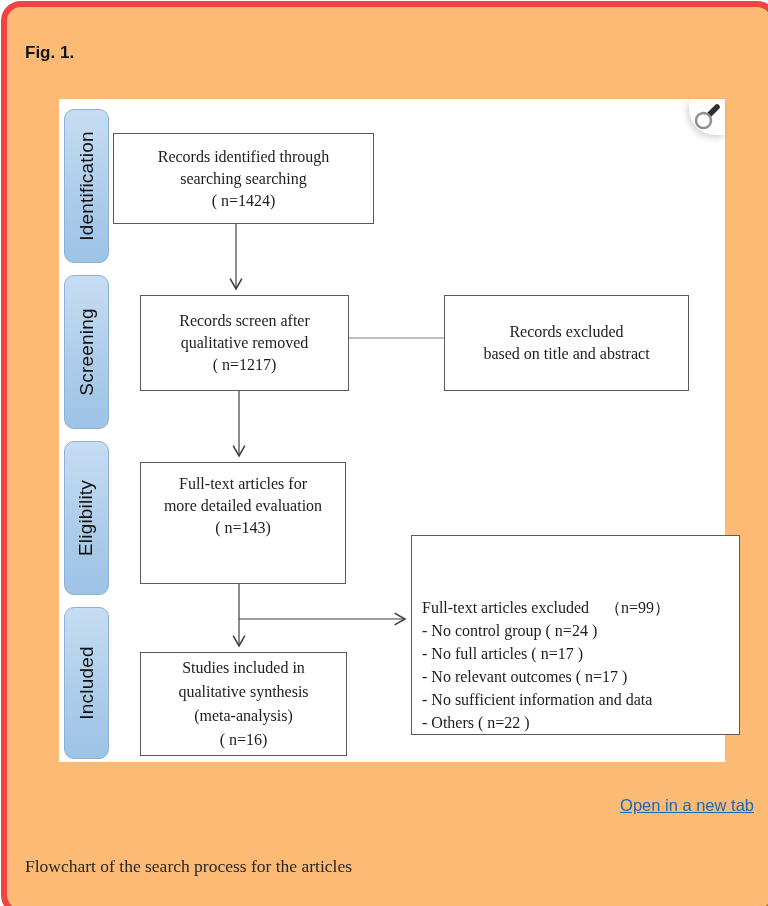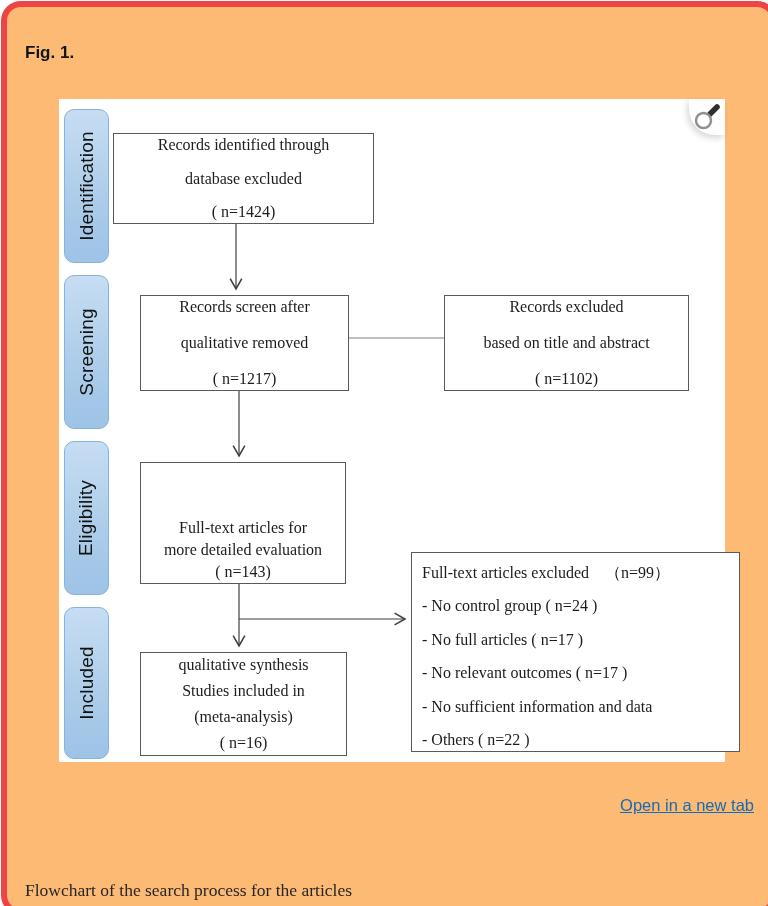--- a/index.html
+++ b/index.html
@@ -10,32 +10,32 @@
   
   .figure{position:absolute;left:52px;top:92px;width:666px;height:663px;background:#ffffff;}
   
   .stage{position:absolute;left:5px;width:43px;border:1px solid #8ab1d9;border-radius:10px;
          background:linear-gradient(180deg,#c6ddf3 0%,#aecde9 55%,#9dc3e6 100%);
          display:flex;align-items:center;justify-content:center;}
   .stage span{transform:rotate(-90deg);white-space:nowrap;font-size:19px;color:#111;letter-spacing:.2px;}
   
   .fbox{position:absolute;border:1.5px solid #595959;background:#ffffff;color:#1c1c1c;
         font-family:"Liberation Serif",serif;font-size:16px;line-height:22px;text-align:center;
-        display:flex;flex-direction:column;justify-content:space-between;}
-  .fbox.top-align{justify-content:flex-end;padding-top:10px;}
-  .fbox.list{justify-content:space-between;text-align:left;padding:8px 8px 0 10px;line-height:23px;margin-top:17px;}
+        display:flex;flex-direction:column;justify-content:center;}
+  .fbox.top-align{justify-content:flex-start;padding-top:10px;}
+  .fbox.list{justify-content:flex-end;text-align:left;padding:8px 8px 0 10px;line-height:23px;}
   .fbox.list div{white-space:pre-wrap;}
   .arrows{position:absolute;left:0;top:0;width:666px;height:663px;pointer-events:none;}
   
   .zoom-badge{position:absolute;left:630px;top:0;width:36px;height:36px;background:#fdfdfd;
               border-radius:0 0 0 26px;box-shadow:-2px 3px 6px rgba(0,0,0,.16);cursor:pointer;}
   .open-link{position:absolute;right:17px;top:789px;font-size:16.5px;color:#176bb3;
              cursor:pointer;}
   .caption{position:absolute;left:18px;top:849px;font-family:"Liberation Serif",serif;
-           font-size:17.5px;color:#262626;margin-top:24px;}
+           font-size:17.5px;color:#262626;}
 </style>
 </head>
 <body>
 
 <div class="page">
   <div class="card">
 
     <div class="fig-label">Fig. 1.</div>
 
     <div class="figure">
@@ -61,54 +61,53 @@
       </div>
       <div class="stage" style="top:342px;height:152px;">
         <span>Eligibility</span>
       </div>
       <div class="stage" style="top:508px;height:150px;">
         <span>Included</span>
       </div>
 
       <div class="fbox" style="left:54px;top:34px;width:259px;height:89px;">
         <div>Records identified through</div>
-        <div>database excluded</div>
+        <div>searching searching</div>
         <div>( n=1424)</div>
       </div>
 
       <div class="fbox" style="left:81px;top:196px;width:207px;height:94px;">
         <div>Records screen after</div>
         <div>qualitative removed</div>
         <div>( n=1217)</div>
       </div>
 
-      <div class="fbox" style="left:385px;top:196px;width:243px;height:94px;gap:8px;">
+      <div class="fbox" style="left:385px;top:196px;width:243px;height:94px;">
         <div>Records excluded</div>
         <div>based on title and abstract</div>
-        <div>( n=1102)</div>
       </div>
 
       <div class="fbox top-align" style="left:81px;top:363px;width:204px;height:110px;">
         <div>Full-text articles for</div>
         <div>more detailed evaluation</div>
         <div>( n=143)</div>
       </div>
 
       <div class="fbox list" style="left:352px;top:436px;width:309px;height:190px;">
         <div>Full-text articles excluded　（n=99）</div>
         <div>- No control group ( n=24 )</div>
         <div>- No full articles ( n=17 )</div>
         <div>- No relevant outcomes ( n=17 )</div>
         <div>- No sufficient information and data</div>
         <div>- Others ( n=22 )</div>
       </div>
 
       <div class="fbox" style="left:81px;top:553px;width:205px;height:102px;line-height:24px;">
+        <div>Studies included in</div>
         <div>qualitative synthesis</div>
-        <div>Studies included in</div>
         <div>(meta-analysis)</div>
         <div>( n=16)</div>
       </div>
 
       <div class="zoom-badge">
         <svg width="36" height="36" viewBox="0 0 36 36">
           <line x1="21" y1="15" x2="28" y2="8" stroke="#2f2f2f" stroke-width="5.5" stroke-linecap="round"></line>
           <circle cx="14.5" cy="21.5" r="7.5" fill="#ffffff" stroke="#8f8f8f" stroke-width="2.4"></circle>
         </svg>
       </div>

